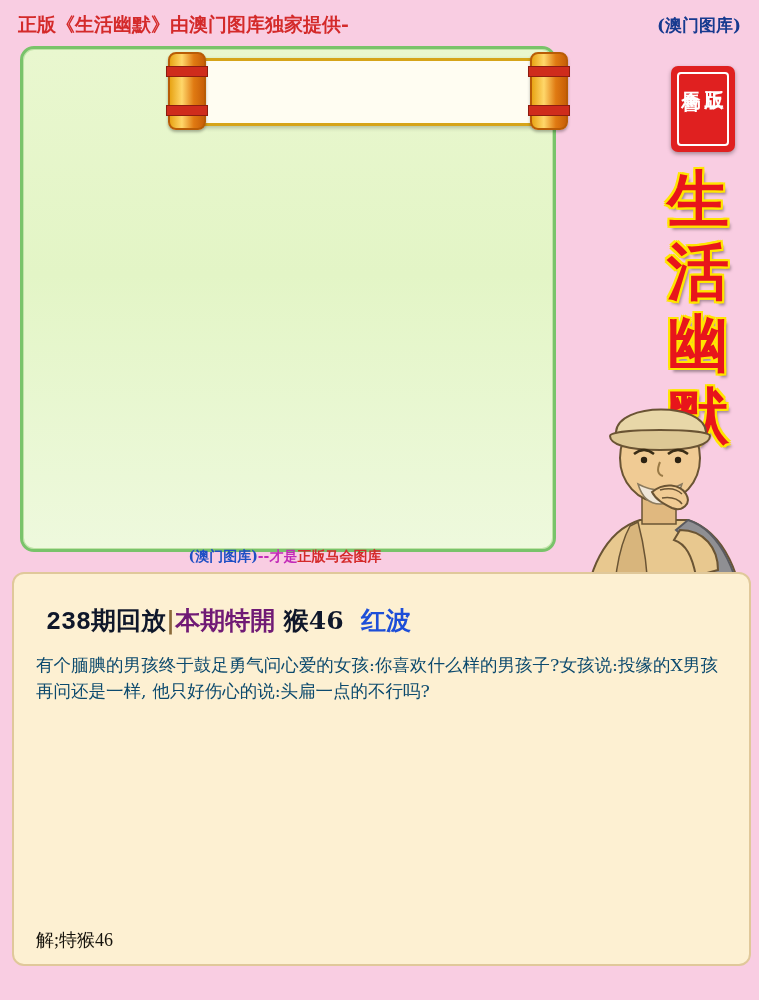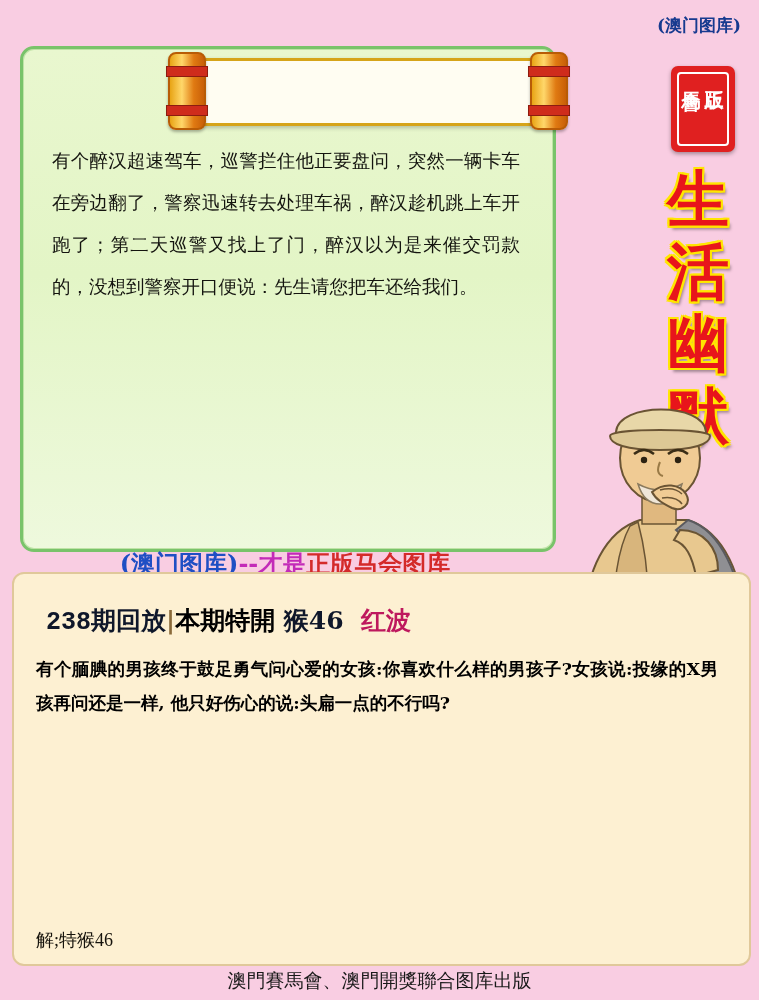--- a/index.html
+++ b/index.html
@@ -81,21 +81,21 @@
   .joke-text{
     position:absolute;left:52px;top:140px;width:468px;
     font-family:"DejaVu Serif","Liberation Serif",serif;
     font-size:18.5px;color:#14140f;line-height:42px;
     text-align:justify;
   }
 
   
   .sub-line{
     position:absolute;left:20px;top:548px;width:530px;
-    text-align:center;font-size:24px;font-weight:bold;
+    text-align:center;font-size:14px;font-weight:bold;
     font-family:"DejaVu Serif","Liberation Serif",serif;
     white-space:nowrap;
   }
   .sub-a{color:#1f4fc4;}
   .sub-b{color:#c32bb8;}
   .sub-c{color:#d42a2a;}
 
   
   .stamp{
     position:absolute;right:24px;top:66px;width:64px;height:86px;
@@ -138,68 +138,67 @@
     position:absolute;left:12px;top:572px;width:735px;height:390px;
     background:#fdf0d2;border:2px solid #e0c89a;border-radius:12px;
   }
   .beige-head{
     position:absolute;left:46px;top:604px;
     font-family:"DejaVu Serif","Liberation Serif",serif;
     font-weight:bold;font-size:25px;white-space:nowrap;
   }
   .bh-blue{color:#0f172a;font-family:Liberation Mono, monospace;}
   .bh-sep{color:#8a6a3a;}
-  .bh-red{color:#000000;}
+  .bh-red{color:#701a75;}
   .bh-green{color:#0f172a;}
-  .bh-red2{color:#be185d;}
+  .bh-red2{color:#1d4ed8;}
 
   .beige-text{
     position:absolute;left:36px;top:652px;width:682px;
     font-family:"DejaVu Serif","Liberation Serif",serif;
-    font-size:17.5px;color:#000000;line-height:34px;
+    font-size:17.5px;color:#0c4a6e;line-height:26px;
     text-align:justify;
-    font-weight:bold;
   }
   .answer{
     position:absolute;left:36px;top:928px;
     font-family:Liberation Serif, serif;
     font-size:18px;color:#16130c;white-space:nowrap;
   }
 
   
   .footer{
     position:absolute;left:0;top:968px;width:759px;text-align:center;
     font-family:"DejaVu Serif","Liberation Serif",serif;
     font-size:19px;color:#1a1a1a;white-space:nowrap;
   }
 </style>
 </head>
 <body>
 
 <div class="page">
 
   <div class="top-bar">
+    <div class="top-left">正版《生活幽默》由澳门图库独家提供-</div>
     <div class="top-right">(澳门图库)</div>
   </div>
 
   <div class="green-panel"></div>
 
   <div class="banner">
     <div class="banner-body"></div>
     <div class="roll left">
       <div class="band b1"></div>
         <div class="band b2"></div>
     </div>
     <div class="roll right">
       <div class="band b1"></div>
         <div class="band b2"></div>
     </div>
   </div>
 
-  <div class="joke-text">有个醉汉超速驾车，巡警拦住他正要盘问，突然一辆卡车在旁边翻了，警察迅速转去处理车祸，醉汉趁机跳上车开跑了；第二天巡警又找上了门，醉汉以为是来催交罚款的，没想到警察开口便说：先生请您把车还给我们。</div>
 
   <div class="sub-line">
     <span class="sub-a">(澳门图库)</span><span class="sub-b">--才是</span><span class="sub-c">正版马会图库</span>
   </div>
 
   <div class="stamp">
     <div class="stamp-inner">
       <div class="stamp-col">正版</div>
       <div class="stamp-col">馬會</div>
     </div>
@@ -247,15 +246,14 @@
   <div class="beige-panel"></div>
 
   <div class="beige-head">
     <span class="bh-blue">238期回放</span><span class="bh-sep">|</span><span class="bh-red">本期特開</span>&nbsp;<span class="bh-green">猴46</span>&nbsp;&nbsp;<span class="bh-red2">红波</span>
   </div>
 
   <div class="beige-text">有个腼腆的男孩终于鼓足勇气问心爱的女孩:你喜欢什么样的男孩子?女孩说:投缘的X男孩再问还是一样, 他只好伤心的说:头扁一点的不行吗?</div>
 
   <div class="answer">解;特猴46</div>
 
-  <div class="footer">澳門賽馬會、澳門開獎聯合图库出版</div>
 
 </div>
 
 </body></html>

